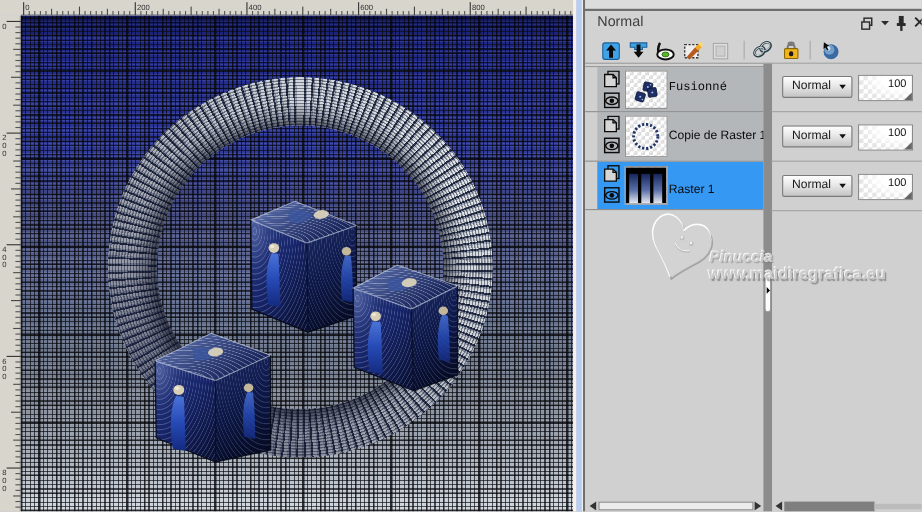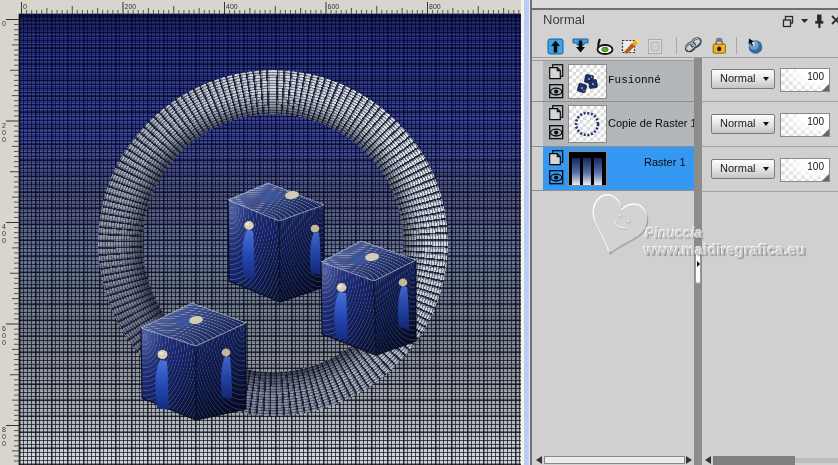--- a/index.html
+++ b/index.html
@@ -561,21 +561,21 @@
           <stop offset="0" stop-color="#16255c"></stop>
           <stop offset="0.55" stop-color="#5a6fa8"></stop>
           <stop offset="1" stop-color="#e8ecf4"></stop>
         </linearGradient>
       </defs>
       <rect x="3" y="6" width="8" height="27" fill="url(#tb)"></rect>
       <rect x="14" y="6" width="8" height="27" fill="url(#tb)"></rect>
       <rect x="25" y="6" width="8" height="27" fill="url(#tb)"></rect>
     </svg>
   </div>
-<div class="abs lname" style="left:608px;top:156px;margin-left:36px;">Raster 1</div>
+<div class="abs lname" style="left:608px;top:166px;">Raster 1</div>
 <div class="abs rowsep" style="top:101px"></div>
 <div class="abs rowsep" style="top:146px"></div>
 <div class="abs rowsep" style="top:190px"></div>
 <div class="abs rowsepR" style="top:101px"></div>
 <div class="abs rowsepR" style="top:146px"></div>
 <div class="abs rowsepR" style="top:191px"></div>
 <div id="splitter" class="abs"></div>
 <div id="splitcap" class="abs"></div>
 <div id="splitarrow" class="abs"></div>
 <div id="rsec" class="abs"></div>

